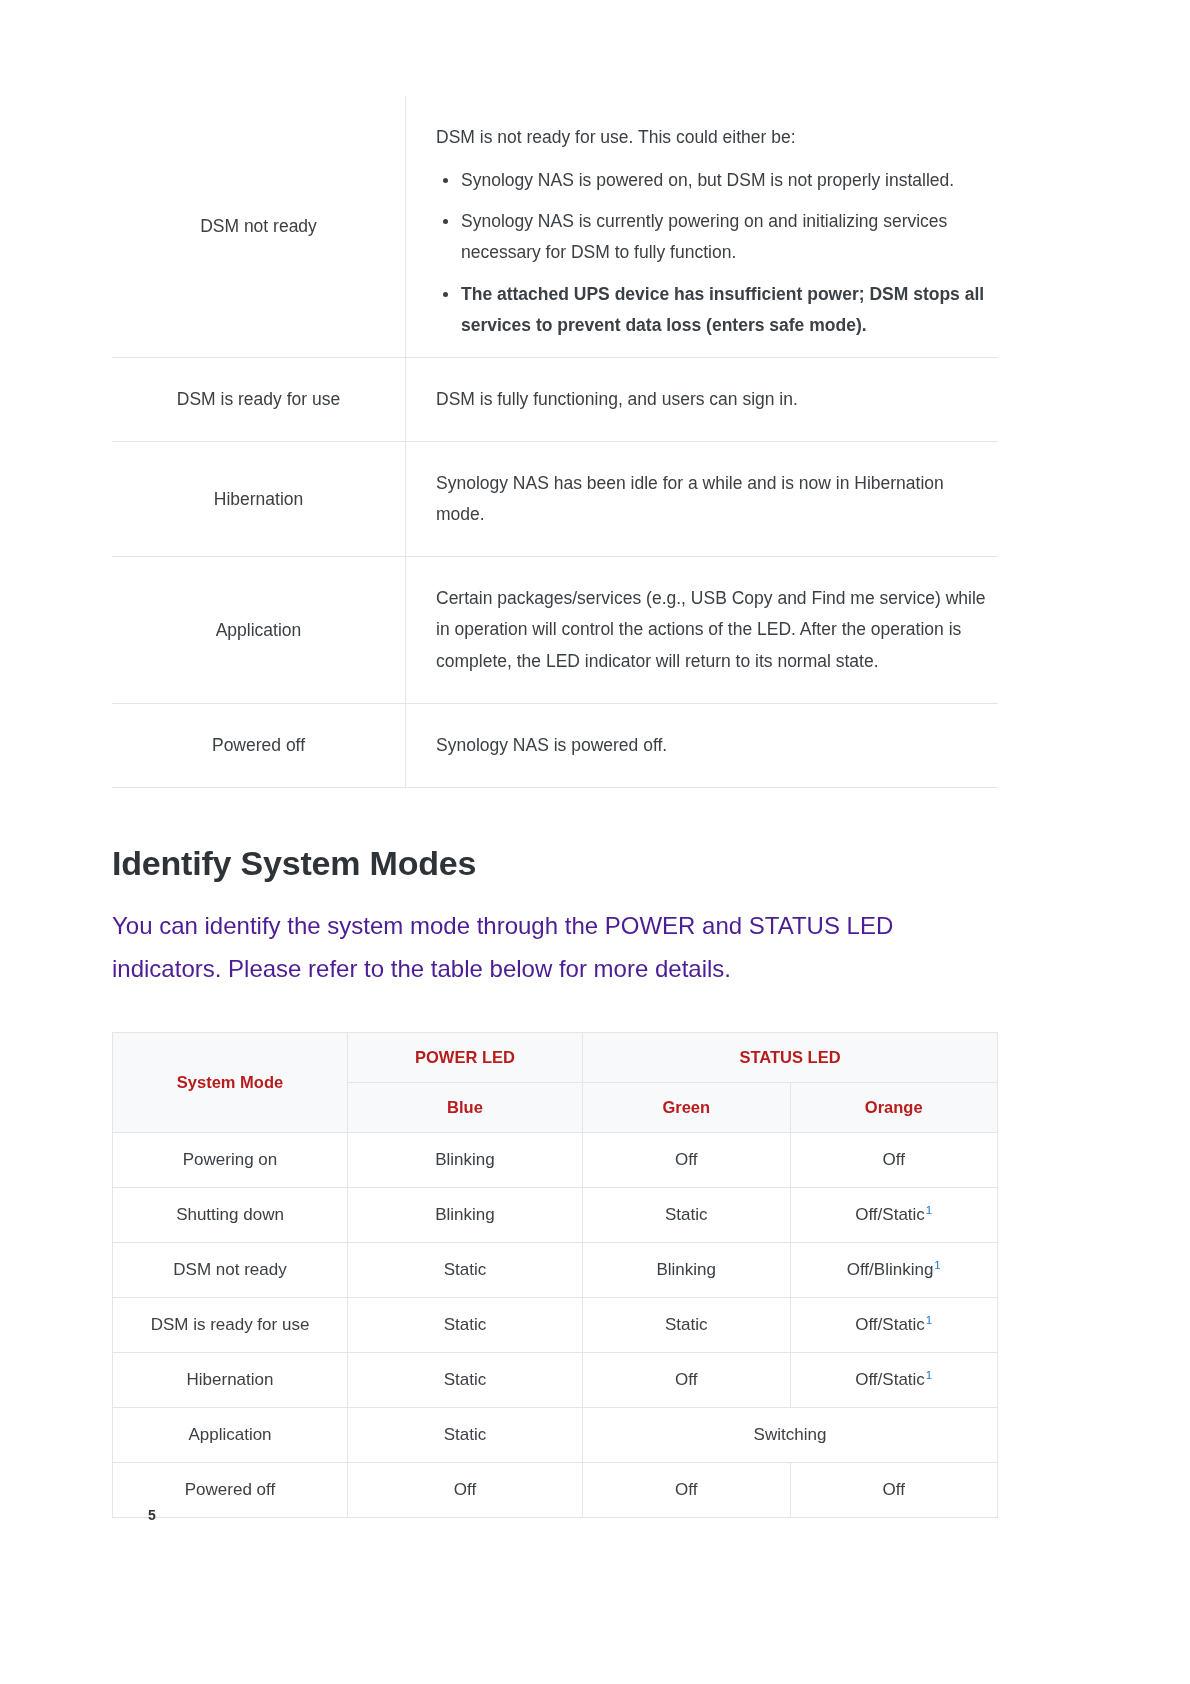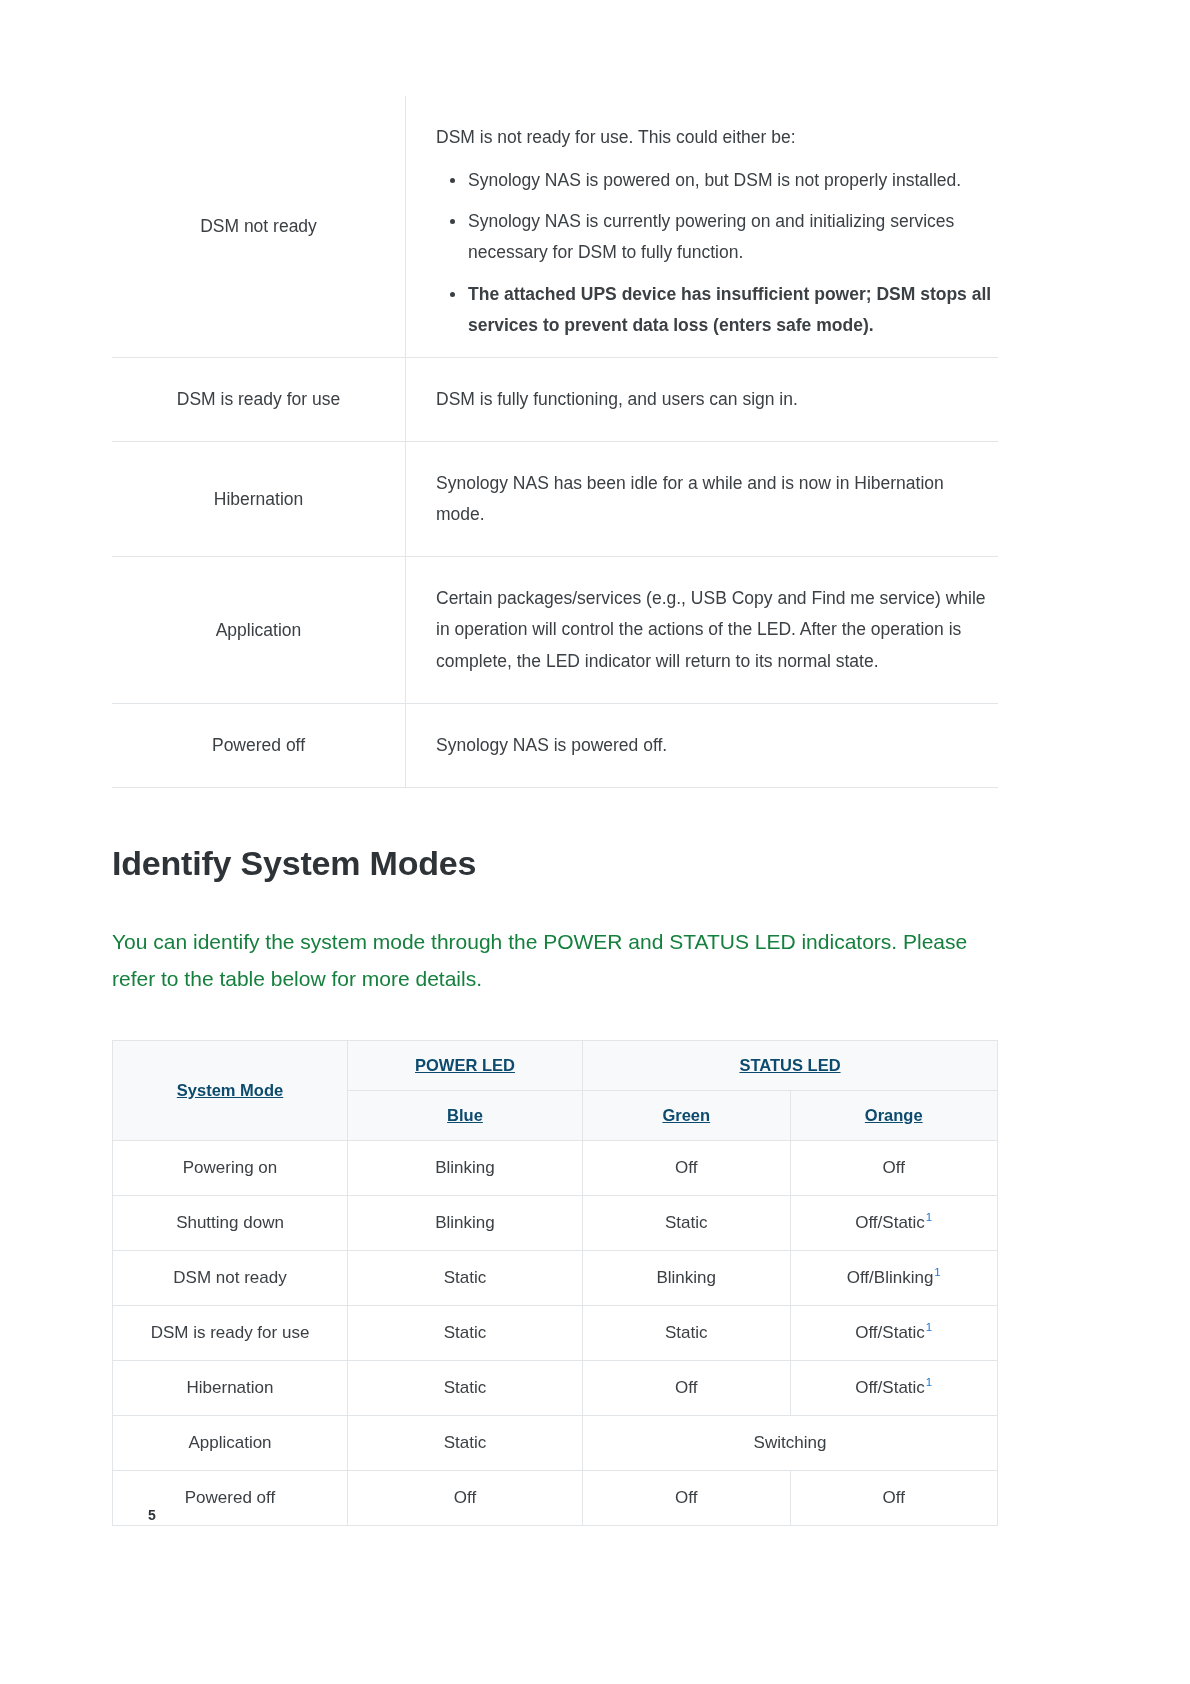--- a/index.html
+++ b/index.html
@@ -63,21 +63,21 @@
   .t-led .desc-cell p {
     margin: 12px;
   }
   .t-led ul {
     margin: 9px 0 2px 0;
     padding-left: 34px;
     list-style: none;
   }
   .t-led ul li {
     position: relative;
-    margin: 0 0 10px 10px;
+    margin: 0 0 10px 3px;
     padding-left: 0;
     line-height: 1.78;
   }
   .t-led ul li:last-child { margin-bottom: 0; font-weight: bold; }
   .t-led ul li::before {
     content: "";
     position: absolute;
     left: -18px;
     top: 13px;
     width: 5px;
@@ -88,44 +88,43 @@
 
   
   h2.section-title {
     font-size: 34px;
     font-weight: bold;
     color: #2e3338;
     margin: 56px 0 0 0;
     letter-spacing: -0.2px;
   }
   p.section-para {
-    font-size: 21px;
+    font-size: 24px;
     line-height: 1.78;
-    color: #15803d;
-    margin: 40px 0 0 0;
+    color: #4c1d95;
+    margin: 22px 0 0 0;
     width: 890px;
   }
 
   
   .t-modes {
     margin-top: 42px;
   }
   .t-modes th, .t-modes td {
     border: 1px solid #e3e6e8;
     text-align: center;
     font-size: 17px;
     color: #3b4045;
     padding: 15px 6px;
   }
   .t-modes thead th {
     background: #f8f9fa;
     font-weight: bold;
-    color: #0c4a6e;
+    color: #b91c1c;
     font-size: 16.5px;
-    text-decoration: underline;
   }
   .t-modes thead th.sysmode {
     width: 222px;
     text-align: center;
   }
   .t-modes thead th.power {
     width: 222px;
   }
   .t-modes tbody td:first-child { width: 222px; }
   .t-modes tbody td { padding: 17px 0; }

